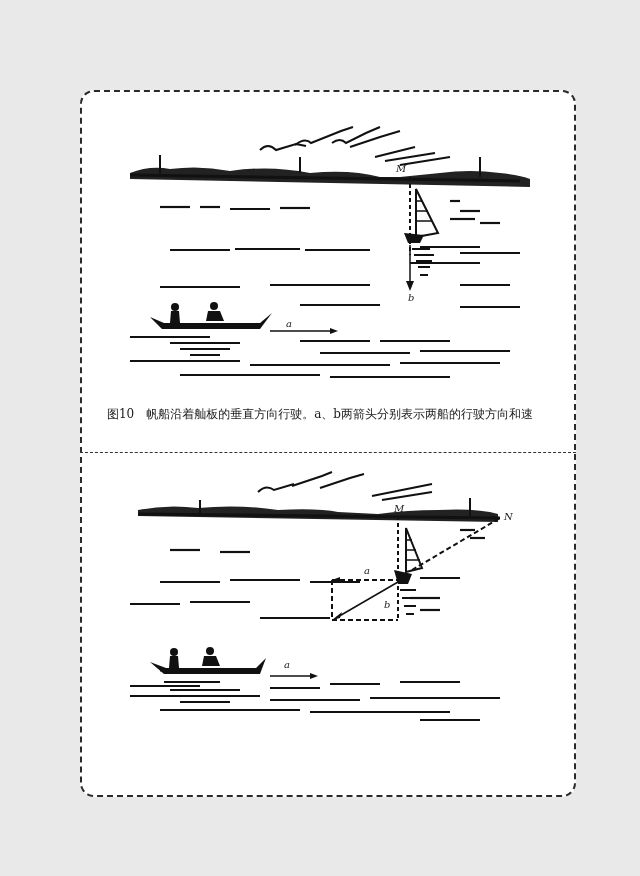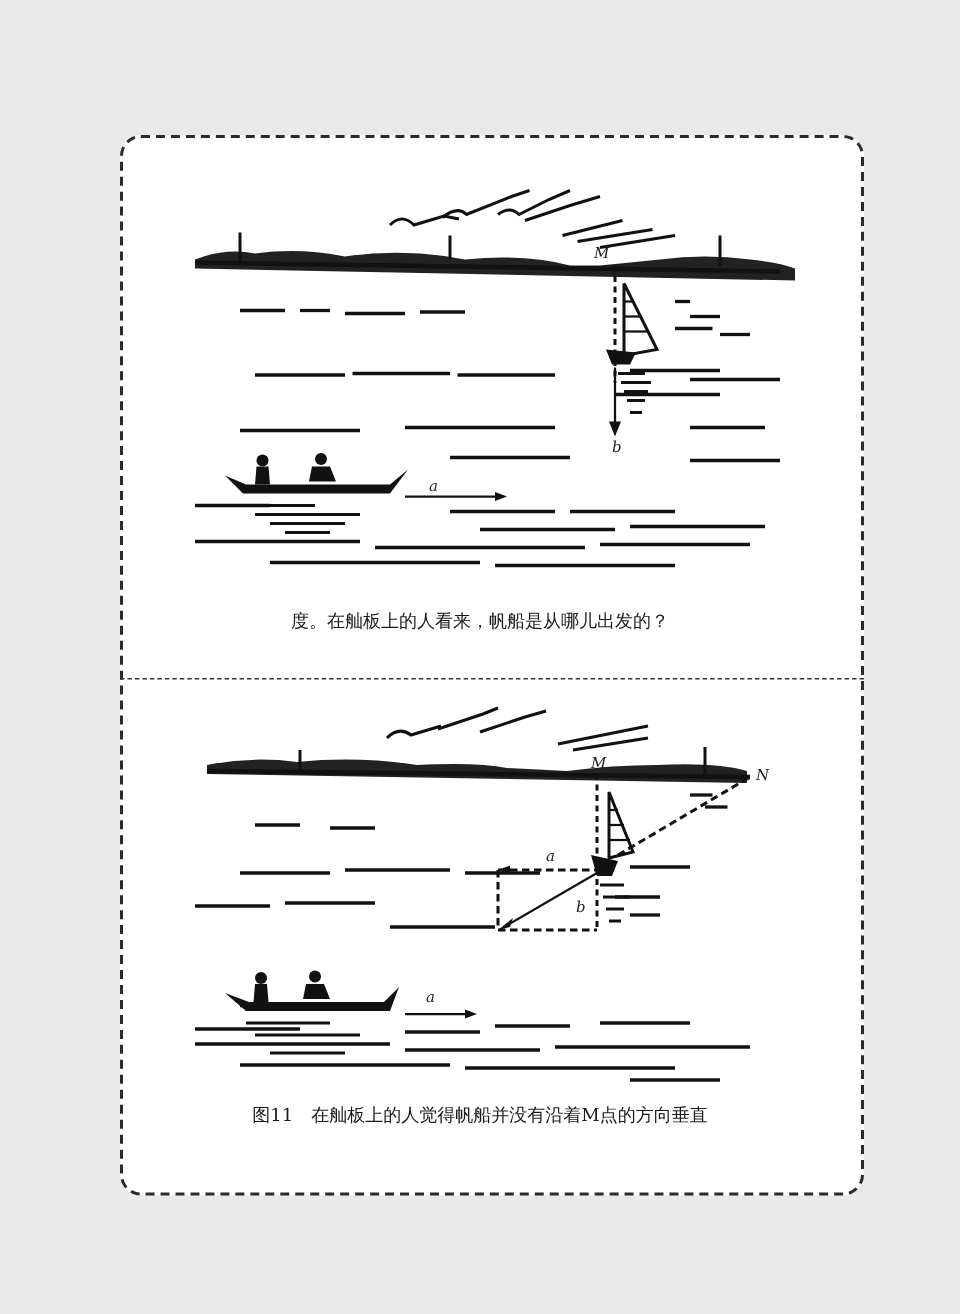--- a/index.html
+++ b/index.html
@@ -116,21 +116,21 @@
       <line x1="60" y1="234" x2="110" y2="234"></line>
         <line x1="70" y1="240" x2="100" y2="240"></line>
     </g>
     <line x1="150" y1="216" x2="210" y2="216" stroke="#111" stroke-width="1.5"></line>
     <path d="M210 213 L218 216 L210 219 Z" fill="#111"></path>
   </g>
   <text class="lbl" x="166" y="212">a</text>
 </svg>
 
 <div class="caption" style="left:100px;top:405px;width:440px;">
-  <span class="cap-line">度。在舢板上的人看来，帆船是从哪儿出发的？</span>
+  <span class="cap-line"><span class="num">图10</span><span>帆船沿着舢板的垂直方向行驶。a、b两箭头分别表示两船的行驶方向和速</span></span>
 </div>
 
 <svg class="fig" style="left:120px;top:470px" width="420" height="260" viewBox="0 0 420 260">
   <g stroke="#111" stroke-width="2" fill="none">
     <path d="M138 22 q8 -8 16 -2 l20 -6"></path>
     <path d="M172 16 l30 -10 l10 -4"></path>
     <path d="M200 18 l30 -10 l14 -4"></path>
     <path d="M252 26 l40 -8 l20 -4"></path>
     <path d="M262 30 l50 -8"></path>
   </g>
@@ -206,14 +206,13 @@
         <line x1="50" y1="220" x2="120" y2="220"></line>
       <line x1="60" y1="232" x2="110" y2="232"></line>
     </g>
     <line x1="150" y1="206" x2="190" y2="206" stroke="#111" stroke-width="1.5"></line>
     <path d="M190 203 L198 206 L190 209 Z" fill="#111"></path>
   </g>
   <text class="lbl" x="164" y="198">a</text>
 </svg>
 
 <div class="caption" style="left:150px;top:734px;width:340px;">
-  <span class="cap-line"><span class="num">图11</span><span>在舢板上的人觉得帆船并没有沿着M点的方向垂直</span></span>
 </div>
 
 </body></html>

